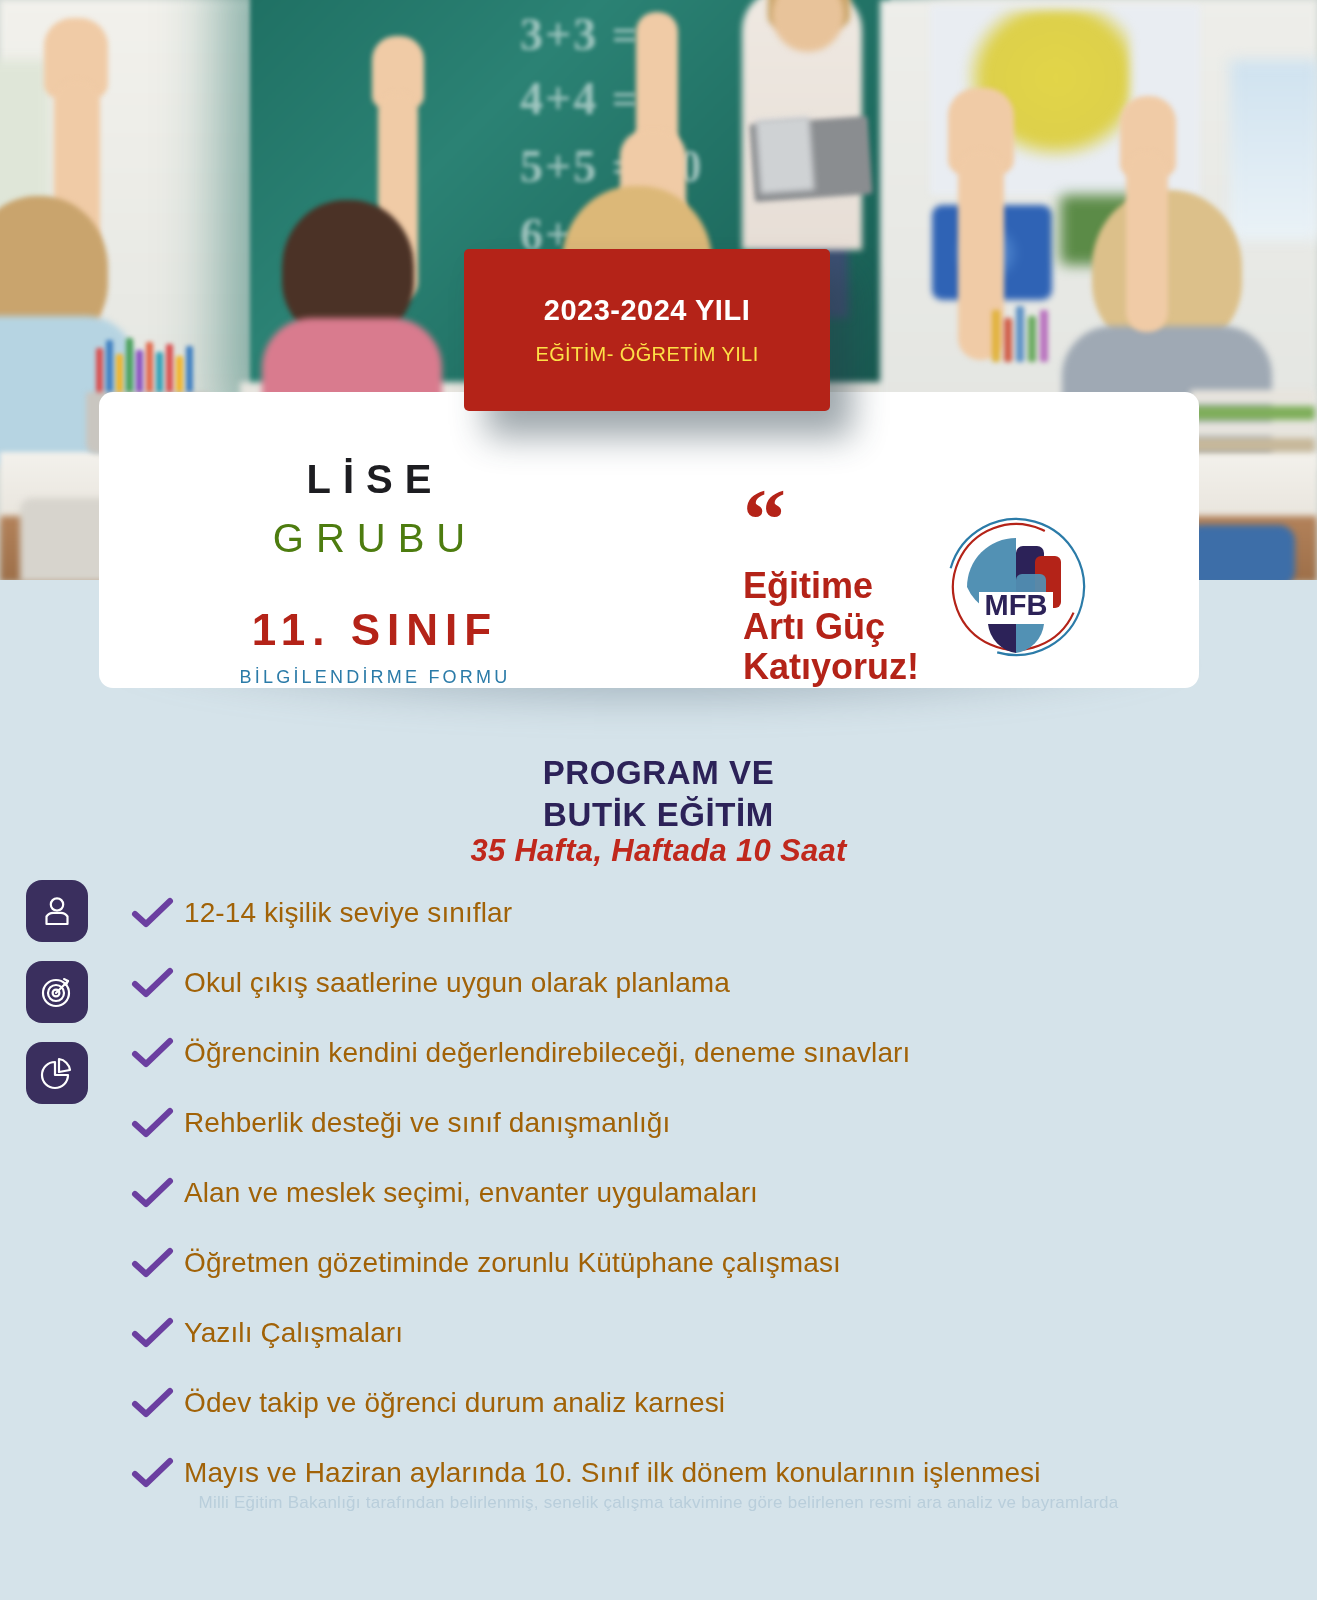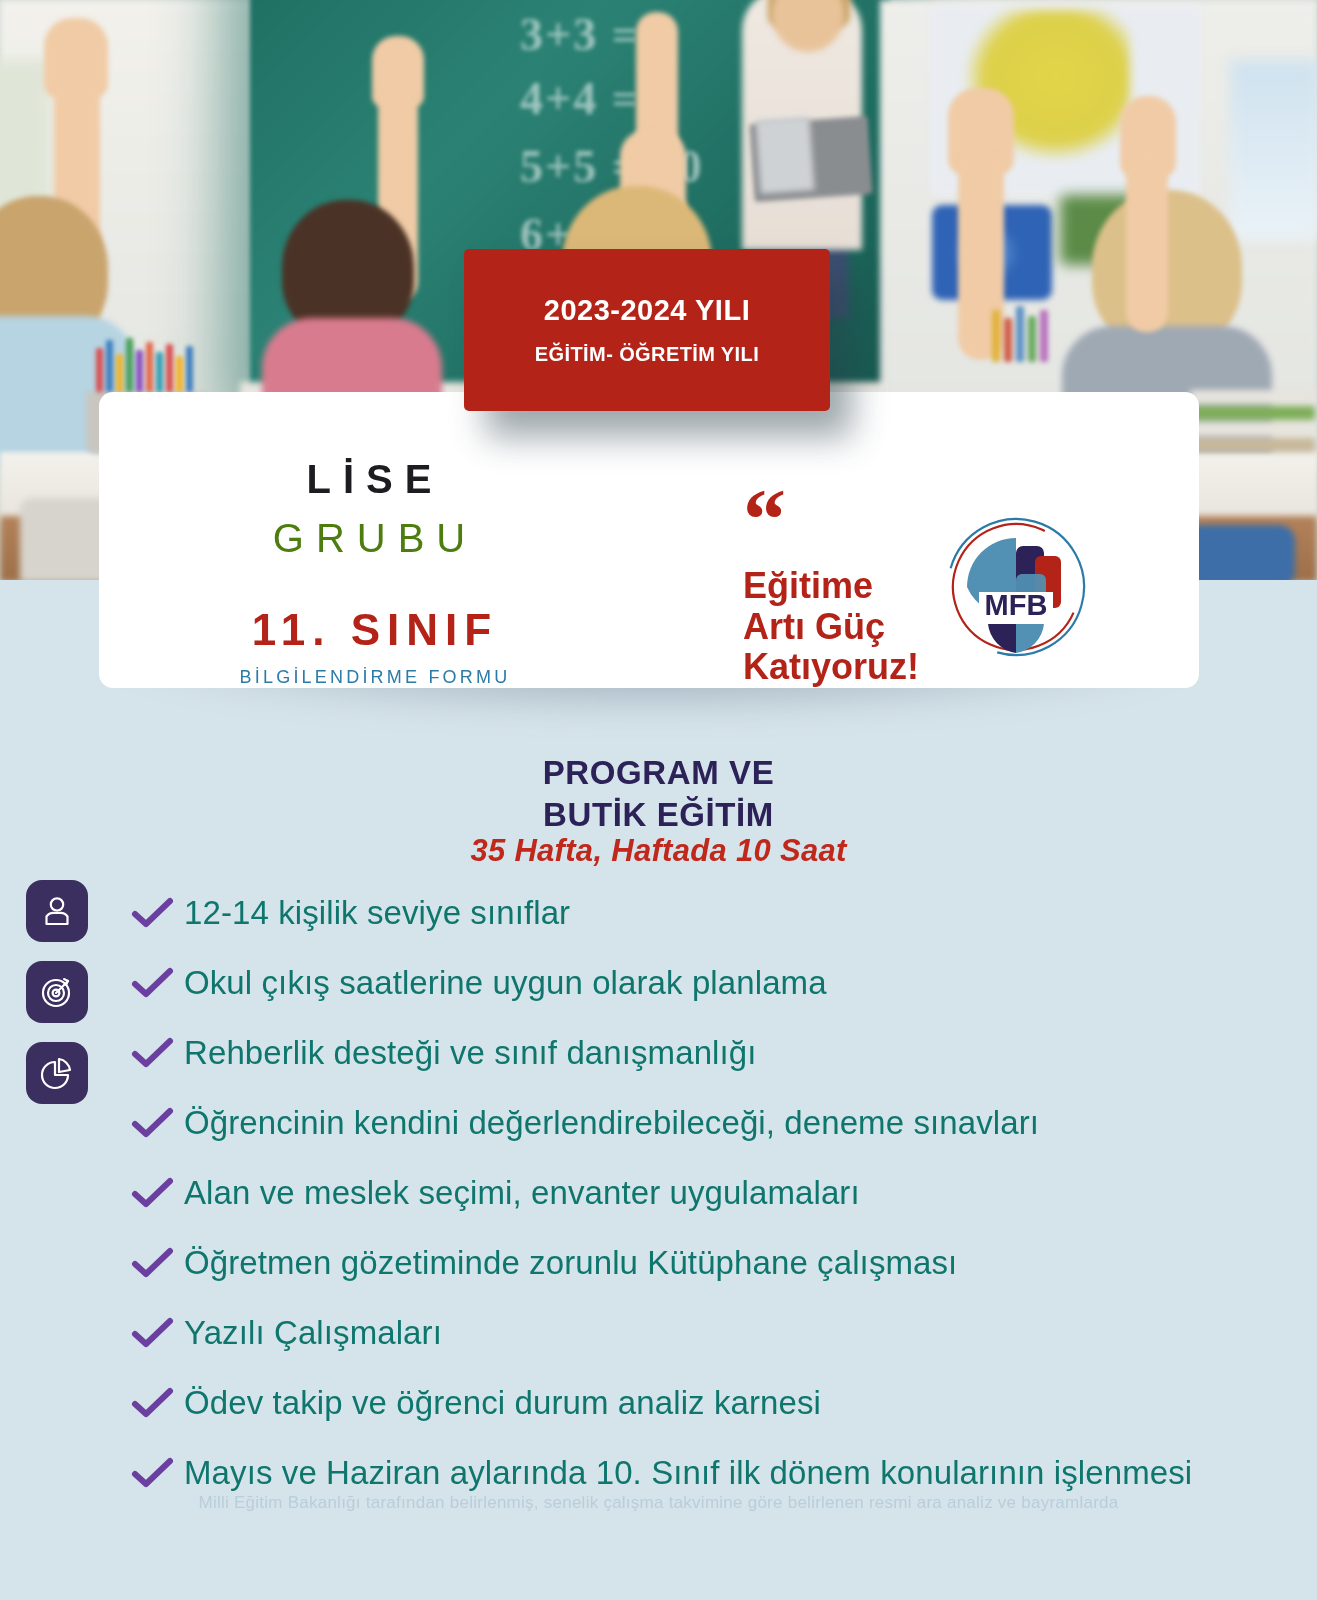--- a/index.html
+++ b/index.html
@@ -72,21 +72,21 @@
 
   
   .banner {
     position:absolute; left:464px; top:249px; width:366px; height:162px;
     background:#b42318; border-radius:5px;
     box-shadow:22px 26px 34px rgba(40,60,70,.45);
     display:flex; flex-direction:column; align-items:center; justify-content:center; gap:16px;
     z-index:6;
   }
   .banner-y { color:#fff; font-size:29px; font-weight:700; letter-spacing:.5px; }
-  .banner-s { color:#ffffff; font-size:20px; font-weight:700; letter-spacing:.4px; }
+  .banner-s { color:#fde047; font-size:20px; font-weight:400; letter-spacing:.4px; }
 
   
   .card-shadow {
     position:absolute; left:108px; top:660px; width:1090px; height:60px;
     background:radial-gradient(ellipse at 50% 0%, rgba(90,110,125,.48) 0%, rgba(90,110,125,.16) 48%, rgba(90,110,125,0) 72%);
     filter:blur(12px); z-index:4;
   }
   .card {
     position:absolute; left:99px; top:392px; width:1100px; height:296px;
     background:#fff; border-radius:14px; z-index:5;
@@ -113,21 +113,21 @@
   .h-sub { position:absolute; left:0; top:833px; width:1317px; text-align:center; color:#c0281c; font-size:31px; font-weight:700; font-style:italic; letter-spacing:.3px; }
 
   
   .badges { position:absolute; left:26px; top:880px; display:flex; flex-direction:column; gap:19px; }
   .badge { width:62px; height:62px; border-radius:16px; background:#3a2f5e; display:flex; align-items:center; justify-content:center; }
 
   
   .list { position:absolute; left:130px; top:878px; width:1160px; }
   .li { display:flex; align-items:center; height:70px; }
   .tick { width:46px; flex:0 0 46px; }
-  .li-txt { font-size:33px; color:#0f766e; margin-left:8px; letter-spacing:.1px; }
+  .li-txt { font-size:28px; color:#a16207; margin-left:8px; letter-spacing:.1px; }
 
   
   .footer {
     position:absolute; left:0; top:1490px; width:1317px; text-align:center;
     color:#b9cedb; font-size:17px; line-height:1.5; letter-spacing:.25px; padding:0 60px;
   }
 </style>
 </head>
 <body>
 
@@ -307,27 +307,27 @@
     <div class="li">
       <svg class="tick" height="34" viewBox="0 0 46 34">
         <path d="M5 18 L16 28 L40 5" fill="none" stroke="#6b3fa0" stroke-width="6" stroke-linecap="round" stroke-linejoin="round"></path>
       </svg>
       <span class="li-txt">Okul çıkış saatlerine uygun olarak planlama</span>
     </div>
     <div class="li">
       <svg class="tick" height="34" viewBox="0 0 46 34">
         <path d="M5 18 L16 28 L40 5" fill="none" stroke="#6b3fa0" stroke-width="6" stroke-linecap="round" stroke-linejoin="round"></path>
       </svg>
+      <span class="li-txt">Öğrencinin kendini değerlendirebileceği, deneme sınavları</span>
+    </div>
+    <div class="li">
+      <svg class="tick" height="34" viewBox="0 0 46 34">
+        <path d="M5 18 L16 28 L40 5" fill="none" stroke="#6b3fa0" stroke-width="6" stroke-linecap="round" stroke-linejoin="round"></path>
+      </svg>
       <span class="li-txt">Rehberlik desteği ve sınıf danışmanlığı</span>
-    </div>
-    <div class="li">
-      <svg class="tick" height="34" viewBox="0 0 46 34">
-        <path d="M5 18 L16 28 L40 5" fill="none" stroke="#6b3fa0" stroke-width="6" stroke-linecap="round" stroke-linejoin="round"></path>
-      </svg>
-      <span class="li-txt">Öğrencinin kendini değerlendirebileceği, deneme sınavları</span>
     </div>
     <div class="li">
       <svg class="tick" height="34" viewBox="0 0 46 34">
         <path d="M5 18 L16 28 L40 5" fill="none" stroke="#6b3fa0" stroke-width="6" stroke-linecap="round" stroke-linejoin="round"></path>
       </svg>
       <span class="li-txt">Alan ve meslek seçimi, envanter uygulamaları</span>
     </div>
     <div class="li">
       <svg class="tick" height="34" viewBox="0 0 46 34">
         <path d="M5 18 L16 28 L40 5" fill="none" stroke="#6b3fa0" stroke-width="6" stroke-linecap="round" stroke-linejoin="round"></path>

